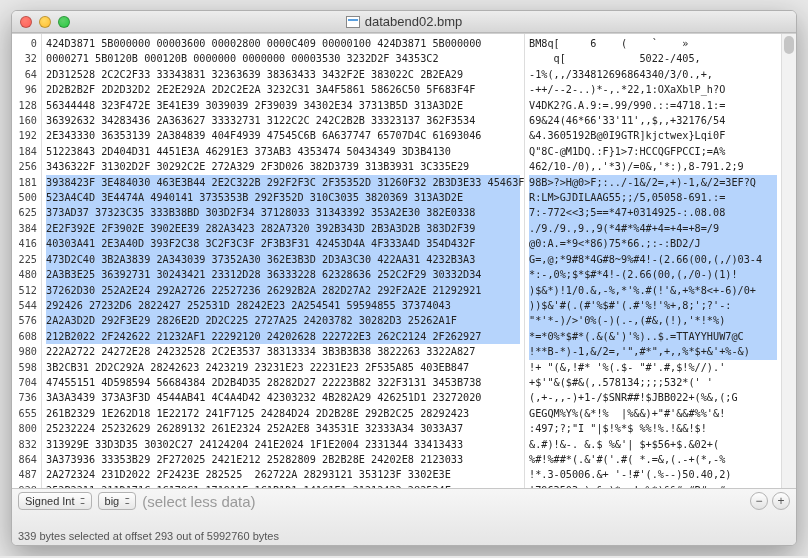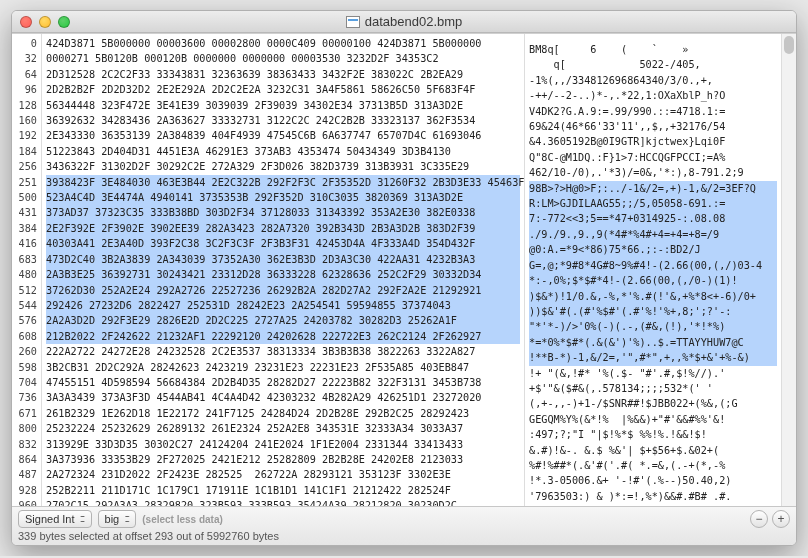--- a/index.html
+++ b/index.html
@@ -66,57 +66,57 @@
 .hexpane {
   flex: 1;
   padding: 2px 4px;
   white-space: pre;
   line-height: 15.4px;
   overflow: hidden;
   border-right: 1px solid #ddd;
 }
 .asciipane {
   width: 256px;
-  padding: 8px 4px;
+  padding: 2px 4px;
   line-height: 15.4px;
   white-space: pre-wrap;
   word-break: break-all;
   overflow: hidden;
 }
 .row { display: block; }
 .sel { background: #b6d4fc; }
 .scrollbar {
   width: 15px; background: #f2f2f2; border-left: 1px solid #ddd;
   position: relative;
 }
 .thumb { position: absolute; left: 2px; right: 2px; top: 2px; height: 18px; background: #c5c5c5; border-radius: 7px; }
 .footer {
   border-top: 1px solid #c7c7c7;
   background: linear-gradient(#f6f6f6,#e5e5e5);
   padding: 3px 6px;
-  display: flex; flex-direction: column; gap: 2px;
+  display: flex; flex-direction: column; gap: 20px;
 }
 .controls { display: flex; align-items: center; gap: 6px; }
 .select {
   font-size: 11px; height: 18px;
   background: linear-gradient(#fefefe,#e7e7e7);
   border: 1px solid #b3b3b3; border-radius: 4px;
   padding: 0 16px 0 6px;
   display: flex; align-items: center; position: relative;
   color: #333;
 }
 .select::after {
   content: ""; position: absolute; right: 4px; top: 4px;
   width: 8px; height: 8px;
   background:
     linear-gradient(#666,#666) center 1px/6px 1px no-repeat,
     linear-gradient(#666,#666) center 6px/6px 1px no-repeat;
   clip-path: polygon(50% 0,100% 40%,0 40%,50% 0,0 60%,100% 60%,50% 100%,0 60%);
 }
-.hint { color: #9a9a9a; font-size: 10px; font-weight: bold; }
+.hint { color: #9a9a9a; font-size: 15px; }
 .rounds { margin-left: auto; display: flex; gap: 4px; }
 .roundbtn {
   width: 18px; height: 18px; border-radius: 50%;
   background: linear-gradient(#fefefe,#e3e3e3);
   border: 1px solid #b3b3b3;
   display: flex; align-items: center; justify-content: center;
   font-size: 12px; color: #555;
 }
 .status { font-size: 11px; color: #555; }
 </style>
@@ -140,36 +140,36 @@
     <div class="gutter" id="gutter">
         <div class="row">0</div>
         <div class="row">32</div>
         <div class="row">64</div>
         <div class="row">96</div>
         <div class="row">128</div>
         <div class="row">160</div>
         <div class="row">192</div>
         <div class="row">184</div>
         <div class="row">256</div>
-        <div class="row">251</div>
+        <div class="row">181</div>
         <div class="row">500</div>
-        <div class="row">431</div>
+        <div class="row">625</div>
         <div class="row">384</div>
         <div class="row">416</div>
-        <div class="row">683</div>
+        <div class="row">225</div>
         <div class="row">480</div>
         <div class="row">512</div>
         <div class="row">544</div>
         <div class="row">576</div>
         <div class="row">608</div>
-        <div class="row">260</div>
+        <div class="row">980</div>
         <div class="row">598</div>
         <div class="row">704</div>
         <div class="row">736</div>
-        <div class="row">671</div>
+        <div class="row">655</div>
         <div class="row">800</div>
         <div class="row">832</div>
         <div class="row">864</div>
         <div class="row">487</div>
         <div class="row">928</div>
         <div class="row">960</div>
       </div>
     <div class="hexpane" id="hexpane"><span class="row">424D3871 5B000000 00003600 00002800 0000C409 00000100 424D3871 5B000000</span><span class="row">0000271 5B0120B 000120B 0000000 0000000 00003530 3232D2F 34353C2 </span><span class="row">2D312528 2C2C2F33 33343831 32363639 38363433 3432F2E 383022C 2B2EA29 </span><span class="row">2D2B2B2F 2D2D32D2 2E2E292A 2D2C2E2A 3232C31 3A4F5861 58626C50 5F683F4F</span><span class="row">56344448 323F472E 3E41E39 3039039 2F39039 34302E34 37313B5D 313A3D2E</span><span class="row">36392632 34283436 2A363627 33332731 3122C2C 242C2B2B 33323137 362F3534</span><span class="row">2E343330 36353139 2A384839 404F4939 47545C6B 6A637747 65707D4C 61693046</span><span class="row">51223843 2D404D31 4451E3A 46291E3 373AB3 4353474 50434349 3D3B4130</span><span class="row">3436322F 31302D2F 30292C2E 272A329 2F3D026 382D3739 313B3931 3C335E29</span><span class="row sel">3938423F 3E484030 463E3B44 2E2C322B 292F2F3C 2F35352D 31260F32 2B3D3E33 45463F51</span><span class="row sel">523A4C4D 3E4474A 4940141 3735353B 292F352D 310C3035 3820369 313A3D2E</span><span class="row sel">373AD37 37323C35 333B38BD 303D2F34 37128033 31343392 353A2E30 382E0338</span><span class="row sel">2E2F392E 2F3902E 3902EE39 282A3423 282A7320 392B343D 2B3A3D2B 383D2F39</span><span class="row sel">40303A41 2E3A40D 393F2C38 3C2F3C3F 2F3B3F31 42453D4A 4F333A4D 354D432F</span><span class="row sel">473D2C40 3B2A3839 2A343039 37352A30 362E3B3D 2D3A3C30 422AA31 4232B3A3</span><span class="row sel">2A3B3E25 36392731 30243421 23312D28 36333228 62328636 252C2F29 30332D34</span><span class="row sel">37262D30 252A2E24 292A2726 22527236 26292B2A 282D27A2 292F2A2E 21292921</span><span class="row sel">292426 27232D6 2822427 252531D 28242E23 2A254541 59594855 37374043</span><span class="row sel">2A2A3D2D 292F3E29 2826E2D 2D2C225 2727A25 24203782 30282D3 25262A1F</span><span class="row sel">212B2022 2F242622 21232AF1 22292120 24202628 222722E3 262C2124 2F262927</span><span class="row">222A2722 24272E28 24232528 2C2E3537 38313334 3B3B3B38 3822263 3322A827</span><span class="row">3B2CB31 2D2C292A 28242623 2423219 23231E23 22231E23 2F535A85 403EB847</span><span class="row">47455151 4D598594 56684384 2D2B4D35 28282D27 22223B82 322F3131 3453B738</span><span class="row">3A3A3439 373A3F3D 4544AB41 4C4A4D42 42303232 4B282A29 426251D1 23272020</span><span class="row">261B2329 1E262D18 1E22172 241F7125 24284D24 2D2B28E 292B2C25 28292423</span><span class="row">25232224 25232629 26289132 261E2324 252A2E8 343531E 32333A34 3033A37 </span><span class="row">313929E 33D3D35 30302C27 24124204 241E2024 1F1E2004 2331344 33413433</span><span class="row">3A373936 33353B29 2F272025 2421E212 25282809 2B2B28E 24202E8 2123033 </span><span class="row">2A272324 231D2022 2F2423E 282525  262722A 28293121 353123F 3302E3E </span><span class="row">252B2211 211D171C 1C179C1 171911E 1C1B1D1 141C1F1 21212422 282524F </span><span class="row">2702C15 292A3A3 28329820 323B593 333B593 35424A39 28212820 30230D2C</span></div>
     <div class="asciipane" id="asciipane"><span class="row">BM8q[     6    (    `    »</span><span class="row">    q[            5022-/405,</span><span class="row">-1%(,,/334812696864340/3/0.,+,</span><span class="row">-++/--2-..)*-,.*22,1:OXaXblP_h?O</span><span class="row">V4DK2?G.A.9:=.99/990.::=4718.1:=</span><span class="row">69&amp;24(46*66'33'11',,$,,+32176/54</span><span class="row">&amp;4.3605192B@0I9GTR]kjctwex}Lqi0F</span><span class="row">Q"8C-@M1DQ.:F}1&gt;7:HCCQGFPCCI;=A%</span><span class="row">462/10-/0),.'*3)/=0&amp;,'*:),8-791.2;9</span><span class="row sel">98B&gt;?&gt;H@0&gt;F;:../-1&amp;/2=,+)-1,&amp;/2=3EF?Q</span><span class="row sel">R:LM&gt;GJDILAAG55;;/5,05058-691.:=</span><span class="row sel">7:-772&lt;&lt;3;5==*47+0314925-:.08.08</span><span class="row sel">./9./9.,9.,9(*4#*%4#+4=+4=+8=/9</span><span class="row sel">@0:A.=*9&lt;*86)75*66.;:-:BD2/J</span><span class="row sel">G=,@;*9#8*4G#8~9%#4!-(2.66(00,(,/)03-4</span><span class="row sel">*:-,0%;$*$#*4!-(2.66(00,(,/0-)(1)!</span><span class="row sel">)$&amp;*)!1/0.&amp;,-%,*'%.#(!'&amp;,+%*8&lt;+-6)/0+</span><span class="row sel">))$&amp;'#(.(#'%$#'(.#'%!'%+,8;';?'-:</span><span class="row sel">"*'*-)/&gt;'0%(-)(.-,(#&amp;,(!),'*!*%)</span><span class="row sel">*=*0%*$#*(.&amp;(&amp;')'%)..$.=TTAYYHUW7@C</span><span class="row sel">!**B-*)-1,&amp;/2=,'",#*",+,,%*$+&amp;'+%-&amp;)</span><span class="row">!+ "(&amp;,!#* '%(.$- "#'.#,$!%//).'</span><span class="row">+$'"&amp;($#&amp;(,.578134;;;;532*(' '</span><span class="row">(,+-,,-)+1-/$SNR##!$JBB022+(%&amp;,(;G</span><span class="row">GEGQM%Y%(&amp;*!%  |%&amp;&amp;)+"#'&amp;&amp;#%%'&amp;!</span><span class="row">:497;?;"I "|$!%*$ %%!%.!&amp;&amp;!$! </span><span class="row">&amp;.#)!&amp;-. &amp;.$ %&amp;'| $+$56+$.&amp;02+( </span><span class="row">%#!%##*(.&amp;'#('.#( *.=&amp;,(.-+(*,-%</span><span class="row">!*.3-05006.&amp;+ '-!#'(.%--)50.40,2)</span><span class="row">'7963503:) &amp; )*:=!,%*)&amp;&amp;#.#B# .#.</span><span class="row">+*,)''#'(#)*,'%!#*#$!&amp;'&amp;)'%#: !$'&amp;</span></div>
     <div class="scrollbar">

